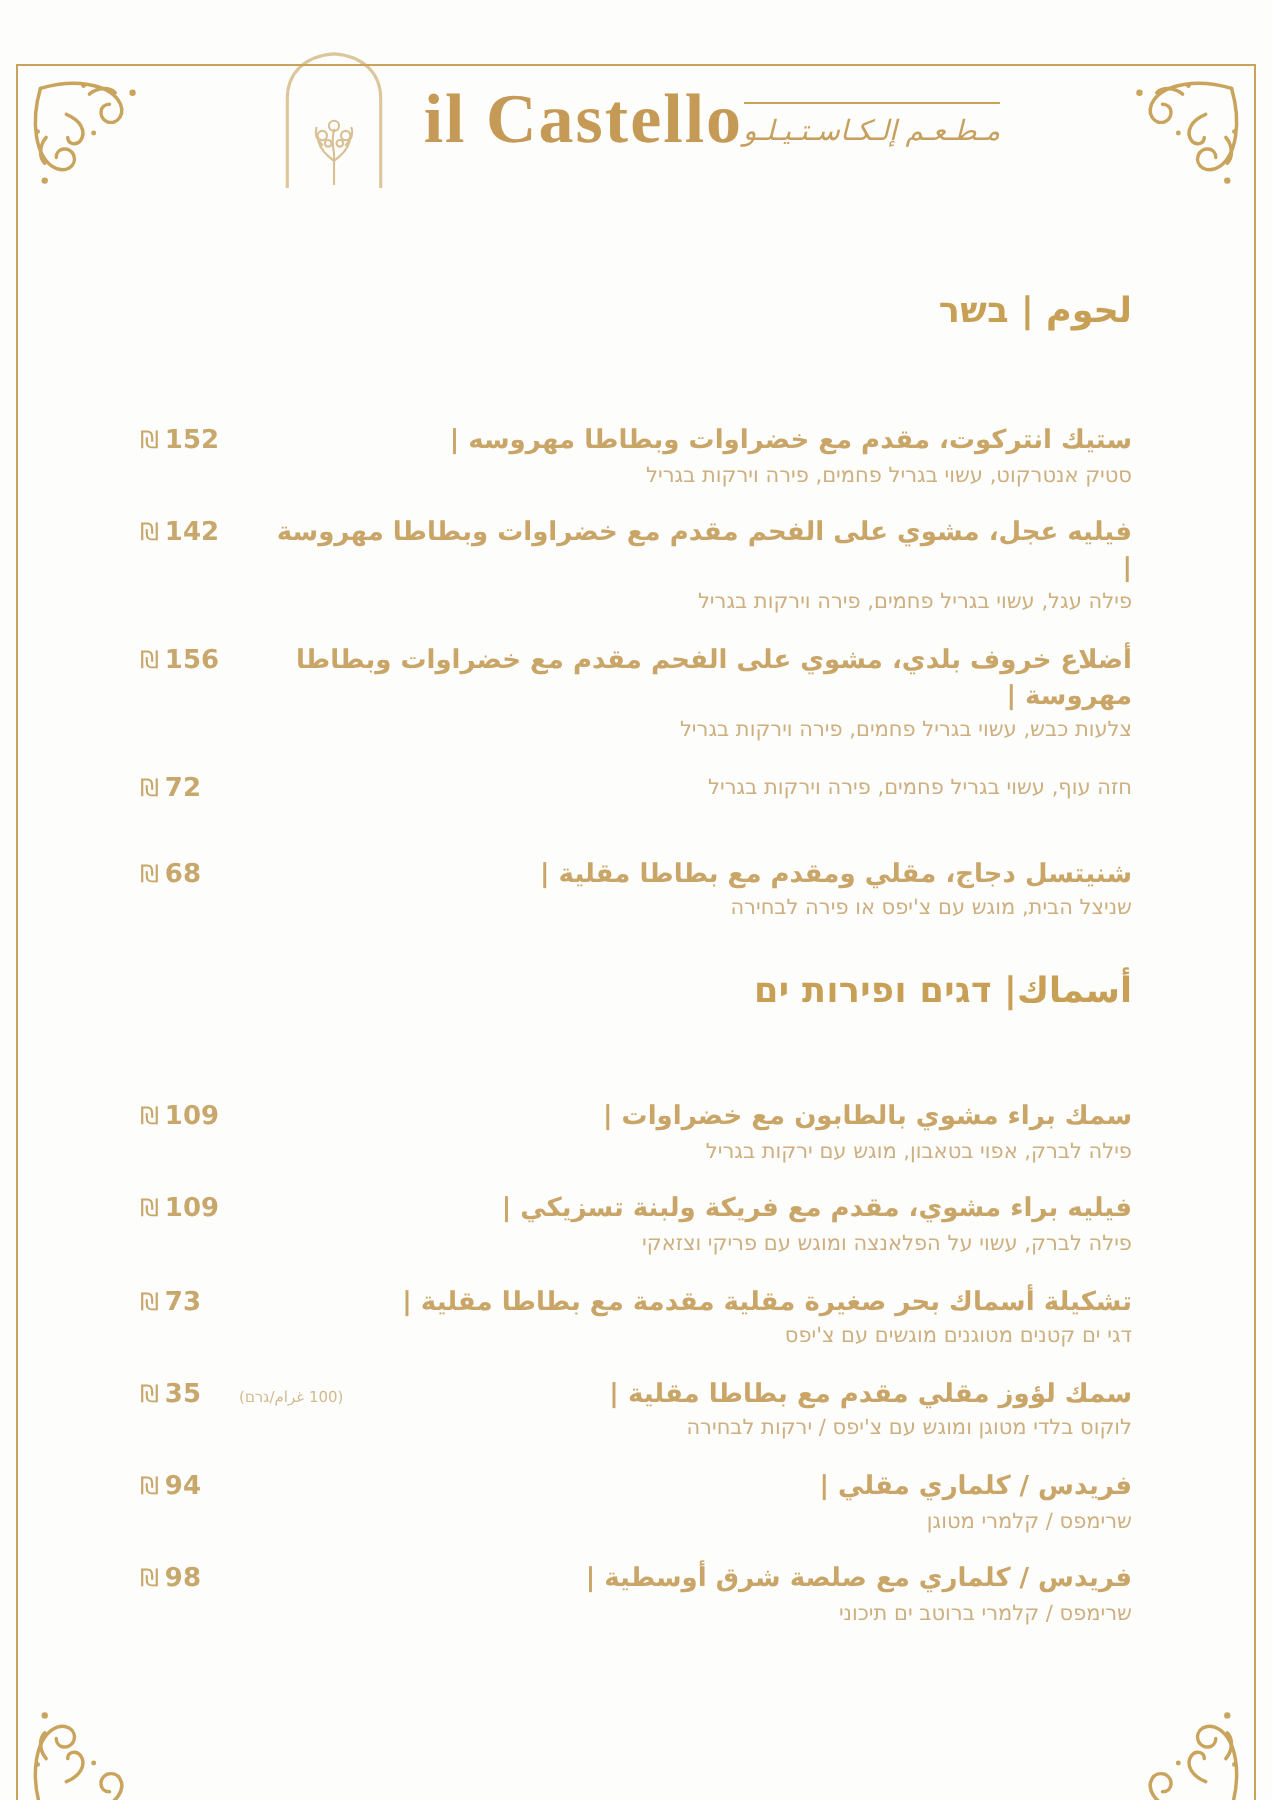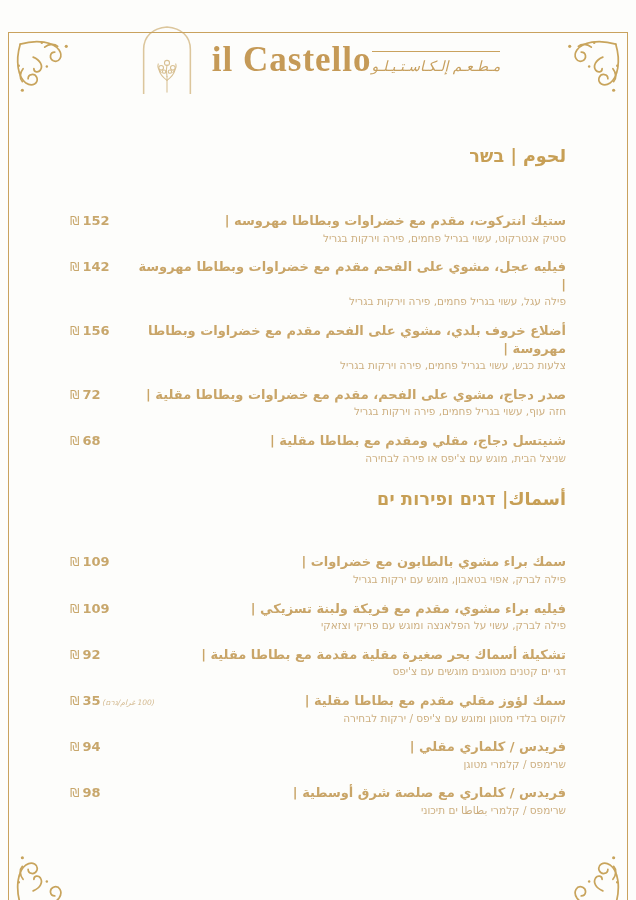--- a/index.html
+++ b/index.html
@@ -68,21 +68,21 @@
   .item-desc{
     color:#cdaf80;font-size:10.5px;line-height:1.4;margin-top:1px;
   }
   .price{
     direction:ltr;text-align:left;
     color:#c8a76c;font-size:13px;font-weight:600;
     white-space:nowrap;flex:0 0 auto;
     padding-top:1px;
   }
   .price .shekel{font-size:12px;font-weight:400;margin-right:3px;}
-  .price .note{font-size:7.5px;font-weight:400;color:#d3b98f;margin-left:2px;direction:rtl;unicode-bidi:isolate;font-style:italic;}
+  .price .note{font-size:7.5px;font-weight:400;color:#d3b98f;margin-left:19px;direction:rtl;unicode-bidi:isolate;}
 </style>
 </head>
 <body>
 
 <div class="page">
 
   <div class="frame"></div>
 
   <svg class="corner tl" viewBox="0 0 100 100">
     <g fill="none" stroke="#c8a45c" stroke-width="2.4" stroke-linecap="round">
@@ -195,21 +195,20 @@
     <div class="item">
       <div class="item-text">
         <div class="item-name">أضلاع خروف بلدي، مشوي على الفحم مقدم مع خضراوات وبطاطا مهروسة |</div>
         <div class="item-desc">צלעות כבש, עשוי בגריל פחמים, פירה וירקות בגריל</div>
       </div>
       <div class="price"><span class="shekel">₪</span><span>156</span></div>
     </div>
 
     <div class="item">
       <div class="item-text">
-        <div class="item-name">صدر دجاج، مشوي على الفحم، مقدم مع خضراوات وبطاطا مقلية |</div>
         <div class="item-desc">חזה עוף, עשוי בגריל פחמים, פירה וירקות בגריל</div>
       </div>
       <div class="price"><span class="shekel">₪</span><span>72</span></div>
     </div>
 
     <div class="item">
       <div class="item-text">
         <div class="item-name">شنيتسل دجاج، مقلي ومقدم مع بطاطا مقلية |</div>
         <div class="item-desc">שניצל הבית, מוגש עם צ'יפס או פירה לבחירה</div>
       </div>
@@ -232,21 +231,21 @@
         <div class="item-desc">פילה לברק, עשוי על הפלאנצה ומוגש עם פריקי וצזאקי</div>
       </div>
       <div class="price"><span class="shekel">₪</span><span>109</span></div>
     </div>
 
     <div class="item">
       <div class="item-text">
         <div class="item-name">تشكيلة أسماك بحر صغيرة مقلية مقدمة مع بطاطا مقلية |</div>
         <div class="item-desc">דגי ים קטנים מטוגנים מוגשים עם צ'יפס</div>
       </div>
-      <div class="price"><span class="shekel">₪</span><span>92</span></div>
+      <div class="price"><span class="shekel">₪</span><span>73</span></div>
     </div>
 
     <div class="item">
       <div class="item-text">
         <div class="item-name">سمك لؤوز مقلي مقدم مع بطاطا مقلية |</div>
         <div class="item-desc">לוקוס בלדי מטוגן ומוגש עם צ'יפס / ירקות לבחירה</div>
       </div>
       <div class="price"><span class="shekel">₪</span><span>35</span><span class="note">(100 غرام/גרם)</span></div>
     </div>
 
@@ -254,19 +253,19 @@
       <div class="item-text">
         <div class="item-name">فريدس / كلماري مقلي |</div>
         <div class="item-desc">שרימפס / קלמרי מטוגן</div>
       </div>
       <div class="price"><span class="shekel">₪</span><span>94</span></div>
     </div>
 
     <div class="item">
       <div class="item-text">
         <div class="item-name">فريدس / كلماري مع صلصة شرق أوسطية |</div>
-        <div class="item-desc">שרימפס / קלמרי بطاطا ים תיכוני</div>
+        <div class="item-desc">שרימפס / קלמרי ברוטב ים תיכוני</div>
       </div>
       <div class="price"><span class="shekel">₪</span><span>98</span></div>
     </div>
 
   </div>
 </div>
 
 </body></html>

